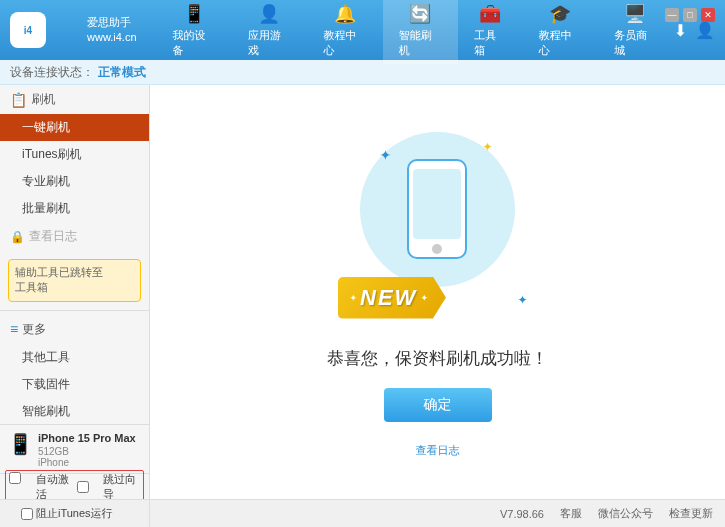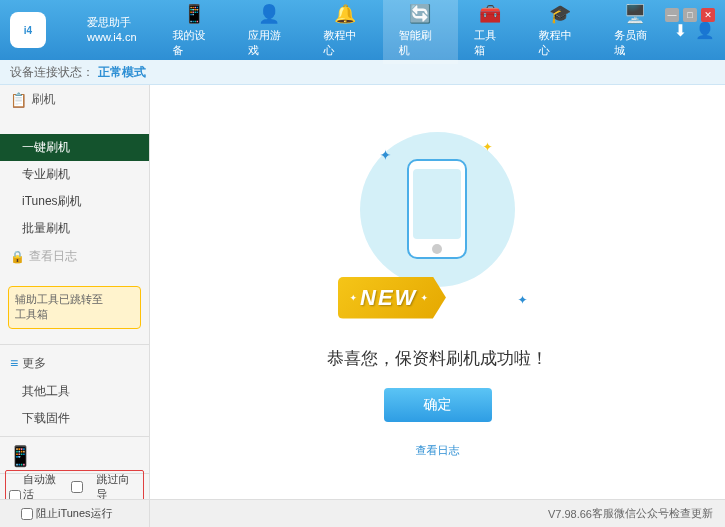--- a/index.html
+++ b/index.html
@@ -18,23 +18,23 @@
     .header-right { display: flex; align-items: center; gap: 8px; margin-left: auto; }
     .header-btn { color: white; font-size: 16px; cursor: pointer; }
     .window-controls { display: flex; gap: 4px; position: absolute; top: 8px; right: 10px; }
     .win-btn { width: 14px; height: 14px; border-radius: 2px; cursor: pointer; display: flex; align-items: center; justify-content: center; font-size: 9px; color: white; }
     .win-min { background: #888; }
     .win-max { background: #888; }
     .win-close { background: #e05; }
     .sidebar-group-header { display: flex; align-items: center; padding: 6px 10px; font-size: 12px; color: #555; gap: 4px; }
     .sidebar-group-header .icon { color: #2e8fd4; font-size: 14px; }
     .sidebar-item { padding: 5px 10px 5px 22px; font-size: 12px; color: #444; cursor: pointer; }
-    .sidebar-item.active { background: #14532d; color: white; margin-top: 20px; }
+    .sidebar-item.active { background: #c2410c; color: white; }
     .sidebar-divider { height: 1px; background: #ddd; margin: 4px 0; }
-    .sidebar-notice { background: #fff3cd; border: 1px solid #ffc107; border-radius: 4px; margin: 15px 8px; padding: 5px 6px; font-size: 11px; color: #666; line-height: 1.4; }
+    .sidebar-notice { background: #fff3cd; border: 1px solid #ffc107; border-radius: 4px; margin: 8px 8px; padding: 5px 6px; font-size: 11px; color: #666; line-height: 1.4; }
 
     
     .content { flex: 1; display: flex; flex-direction: column; align-items: center; justify-content: center; background: white; position: relative; }
     
     
     .illustration { position: relative; width: 200px; height: 200px; margin-bottom: 20px; }
     .confirm-btn { background: linear-gradient(180deg, #5bc4f5 0%, #2e9de4 100%); color: white; border: none; padding: 8px 40px; border-radius: 4px; font-size: 14px; cursor: pointer; margin-bottom: 21px; }
     .log-link { color: #2e8fd4; font-size: 11px; cursor: pointer; text-decoration: none; }
     .device-icon { color: #2e8fd4; font-size: 18px; margin-top: 2px; }
     .device-text { font-size: 11px; color: #333; line-height: 1.5; font-weight: bold; }
@@ -45,21 +45,21 @@
     .left-panel .device-section { border-top: 1px solid #ddd; padding: 5px 8px; display: flex; gap: 5px; align-items: flex-start; background: #f5f5f5; }
     .left-panel .bottom-controls { border-top: 1px solid #ddd; padding: 3px 6px; display: flex; align-items: center; gap: 4px; background: #f5f5f5; height: 26px; }
 
     .overall { display: flex; flex-direction: column; height: 100%; }
     .body-row { display: flex; flex: 1; min-height: 0; }
 
     .status-strip { background: #e8f4fb; border-bottom: 1px solid #cde5f5; height: 25px; display: flex; align-items: center; padding: 0 10px; font-size: 12px; color: #666; gap: 4px; }
 
     .footer-strip { background: #f0f0f0; border-top: 1px solid #ddd; height: 28px; display: flex; align-items: center; }
     .footer-left { width: 150px; display: flex; align-items: center; padding: 0 21px; gap: 3px; border-right: 1px solid #ddd; height: 100%; }
-    .footer-right { flex: 1; display: flex; align-items: center; justify-content: flex-end; padding: 0 12px; font-size: 11px; color: #666; }
+    .footer-right { flex: 1; display: flex; align-items: center; justify-content: flex-end; padding: 0 12px; gap: 16px; font-size: 11px; color: #666; }
     .footer-right span { cursor: pointer; }
   </style>
 </head>
 <body>
 
 <div class="overall">
 
   <div class="header" style="position:relative;">
     <div class="logo">
       <div class="logo-icon">
@@ -119,24 +119,24 @@
       <div class="sidebar-scroll">
 
         <div class="sidebar-group-header">
           <span class="icon">📋</span>
           <span>刷机</span>
         </div>
         <div class="sidebar-item active">
           <span>一键刷机</span>
         </div>
         <div class="sidebar-item">
+          <span>iTunes刷机</span>
+        </div>
+        <div class="sidebar-item">
           <span>专业刷机</span>
-        </div>
-        <div class="sidebar-item">
-          <span>iTunes刷机</span>
         </div>
         <div class="sidebar-item">
           <span>批量刷机</span>
         </div>
 
         <div class="sidebar-group-header" style="color:#aaa;">
           <span style="color:#aaa;">🔒</span>
           <span style="color:#aaa;">查看日志</span>
         </div>
 
@@ -157,25 +157,30 @@
         <div class="sidebar-item">
           <span>下载固件</span>
         </div>
         <div class="sidebar-item">
           <span>智能刷机</span>
         </div>
       </div>
 
       <div class="device-section" style="border-top:1px solid #ddd; padding:5px 8px; display:flex; gap:5px; align-items:flex-start; background:#f5f5f5;">
         <span class="device-icon" style="color:#2e8fd4; font-size:20px;">📱</span>
+        <div>
+          <div class="device-text" style="font-size:11px;color:#333;font-weight:bold;">iPhone 15 Pro Max</div>
+          <div class="device-sub" style="font-size:10px;color:#888;">512GB</div>
+          <div class="device-sub" style="font-size:10px;color:#888;">iPhone</div>
+        </div>
       </div>
 
       <div class="bottom-controls" style="border-top:1px solid #ddd; padding:3px 5px; display:flex; align-items:center; gap:3px; background:#f5f5f5; height:26px;">
         <div style="border:1.5px solid #e04040; border-radius:2px; padding:1px 3px; display:flex; align-items:center; gap:4px;">
-          <label style="display:flex;align-items:flex-end;gap:2px;cursor:pointer;">
+          <label style="display:flex;align-items:flex-start;gap:15px;cursor:pointer;">
             <input type="checkbox" style="width: 12px; height: 12px;">
             <span style="font-size:11px;color:#444;">自动激活</span>
           </label>
           <label style="display:flex;align-items:center;gap:14px;cursor:pointer;">
             <input type="checkbox" style="width: 12px; height: 12px;">
             <span style="font-size:11px;color:#444;">跳过向导</span>
           </label>
         </div>
       </div>
     </div>

